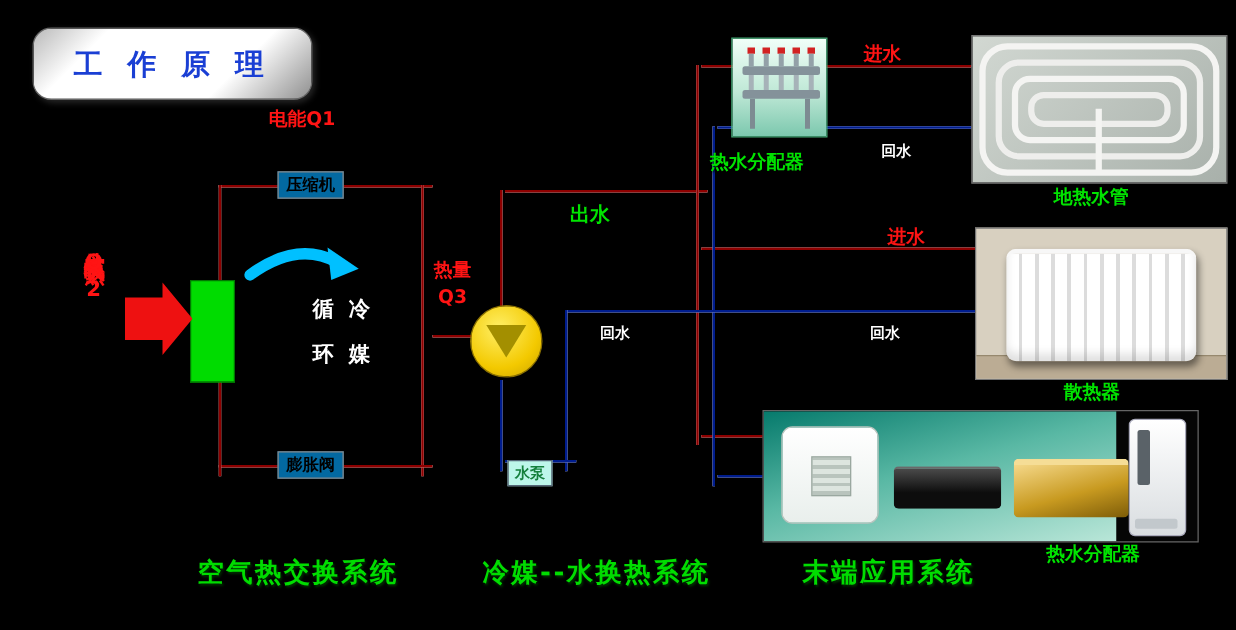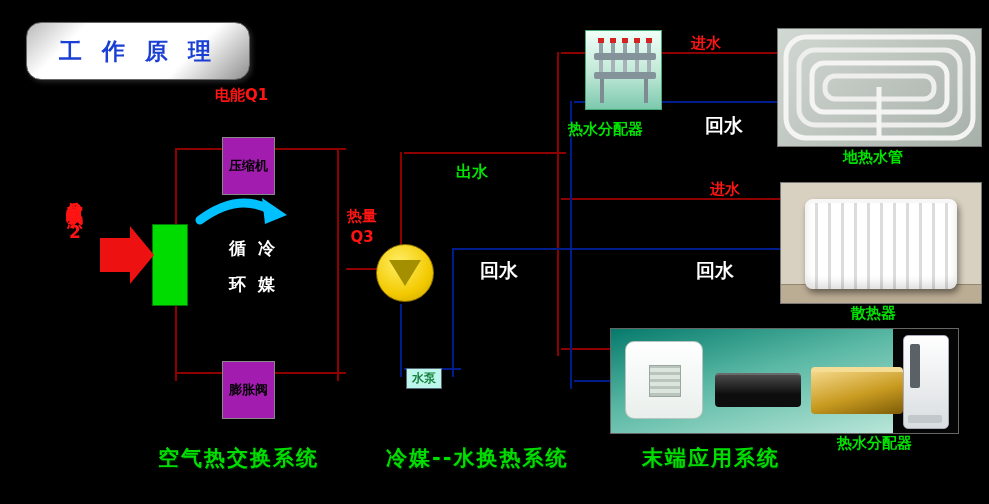--- a/index.html
+++ b/index.html
@@ -13,37 +13,37 @@
   .redp{border:1px solid #8e0000;}
   .bluep{border:1px solid #001d8e;}
   .ph-r.redp,.pv-d.redp{background-image:repeating-linear-gradient(45deg,#fff 0 3px,#f20000 3px 6px),repeating-linear-gradient(135deg,#fff 0 3px,#f20000 3px 6px);}
   .ph-l.redp,.pv-u.redp{background-image:repeating-linear-gradient(135deg,#fff 0 3px,#f20000 3px 6px),repeating-linear-gradient(45deg,#fff 0 3px,#f20000 3px 6px);}
   .ph-r.bluep,.pv-d.bluep{background-image:repeating-linear-gradient(45deg,#fff 0 3px,#0040ff 3px 6px),repeating-linear-gradient(135deg,#fff 0 3px,#0040ff 3px 6px);}
   .ph-l.bluep,.pv-u.bluep{background-image:repeating-linear-gradient(135deg,#fff 0 3px,#0040ff 3px 6px),repeating-linear-gradient(45deg,#fff 0 3px,#0040ff 3px 6px);}
 
   
   .lbl{position:absolute;z-index:3;font-weight:bold;white-space:nowrap;}
   .red-t{color:#ff1414;font-size:15px;text-align:center;}
-  .white-t{color:#fff;font-size:19px;}
+  .white-t{color:#fff;font-size:12px;}
   .green-t{color:#00e400;font-size:15px;text-shadow:1px 1px 2px #000;text-align:right;}
-  .tag{background:#a21caf;color:#000;font-size:13px;padding:19px 6px;border:1px solid #888;}
+  .tag{background:#0369a1;color:#000;font-size:13px;padding:1px 6px;border:1px solid #888;}
   .tag-cyan{background:#bdf6ea;color:#15803d;font-size:12px;padding:1px 5px;border:1px solid #567;}
   .sys{color:#00dd00;font-size:21px;letter-spacing:2px;text-shadow:1px 1px 2px #003300;}
 
   .title-box{position:absolute;left:14px;top:22px;width:222px;height:56px;z-index:3;
     background:linear-gradient(135deg,#b9b9b9 0%,#ffffff 22%,#ffffff 70%,#8f8f8f 100%);
     border:1px solid #666;border-radius:15px;display:flex;align-items:center;justify-content:center;
     box-shadow:2px 2px 5px rgba(255,255,255,.15);}
   .title-box span{color:#1a3fd4;font-size:23px;font-weight:bold;letter-spacing:6px;}
 
   .vtext{position:absolute;z-index:3;writing-mode:vertical-rl;text-orientation:upright;
     color:#ff1414;font-weight:bold;font-size:17px;letter-spacing:2px;}
 
   .refrig{position:absolute;z-index:3;color:#fff;font-weight:bold;font-size:17px;
-    letter-spacing:12px;line-height:36px;text-align:center;}
+    letter-spacing:12px;line-height:36px;text-align:right;}
 
   .heatblk{position:absolute;z-index:3;color:#ff1414;font-weight:bold;font-size:15px;
     line-height:21px;text-align:center;}
 
   
   .greenbox{position:absolute;z-index:2;background:#00dc00;border:1px solid #007700;}
   .pump{position:absolute;z-index:2;width:56px;height:56px;border-radius:50%;
     background:radial-gradient(circle at 40% 32%,#ffef66,#f3c900 62%,#c9a300);
     border:1px solid #8a7000;}
   .pump .tri{position:absolute;left:12px;top:15px;width:0;height:0;

